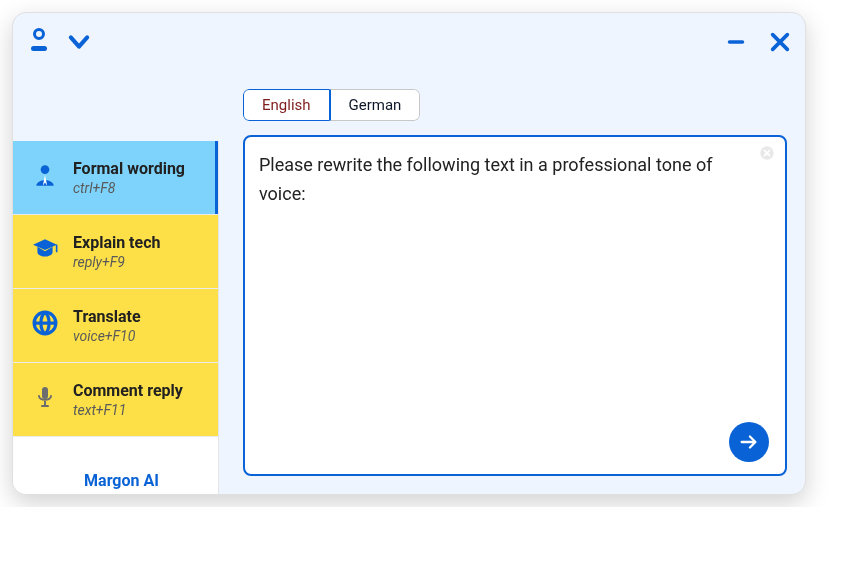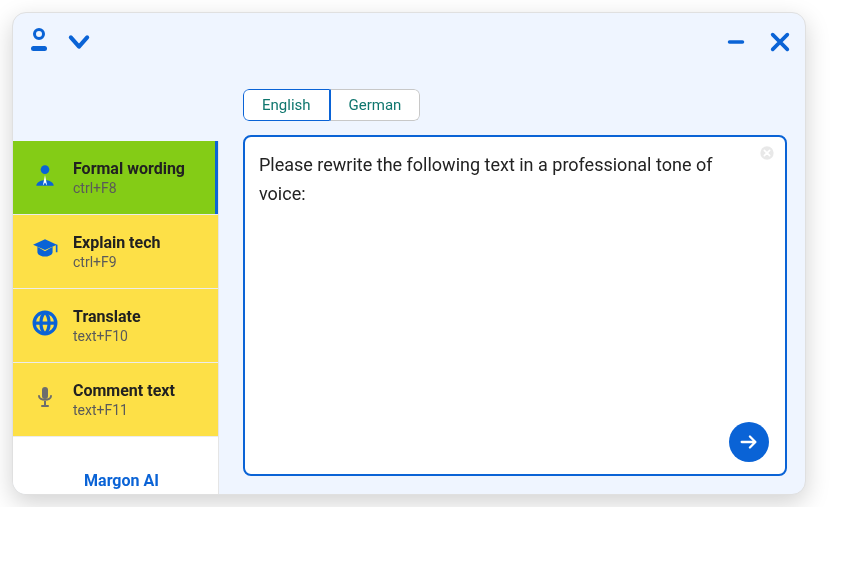--- a/index.html
+++ b/index.html
@@ -52,21 +52,21 @@
   .sidebar-item {
     display: flex;
     align-items: flex-start;
     gap: 14px;
     padding: 18px 14px 18px 18px;
     border-bottom: 1px solid #ececec;
     cursor: pointer;
     background: #fde047;
   }
   .sidebar-item.active {
-    background: #84cc16;
+    background: #7dd3fc;
     position: relative;
   }
   .sidebar-item.active::after {
     content: "";
     position: absolute;
     right: -1px;
     top: 0;
     bottom: 0;
     width: 4px;
     background: #0a63d6;
@@ -75,21 +75,21 @@
     width: 28px;
     height: 28px;
     display: flex;
     align-items: center;
     justify-content: center;
     flex-shrink: 0;
     margin-top: 2px;
   }
   .sidebar-item .text-wrap { display: flex; flex-direction: column; gap: 2px; }
   .sidebar-item .label { font-weight: 700; font-size: 16px; color: #212121; }
-  .sidebar-item .shortcut { font-size: 14px; color: #5a5a5a; }
+  .sidebar-item .shortcut { font-size: 14px; color: #5a5a5a; font-style: italic; }
   .footer-brand {
     text-align: center;
     font-weight: 700;
     font-size: 16px;
     color: #0a63d6;
     padding: 6px 0 4px 12px;
   }
   .main {
     flex: 1;
     display: flex;
@@ -102,27 +102,27 @@
     align-self: flex-start;
     border-radius: 6px;
     overflow: hidden;
   }
   .lang-tab {
     padding: 6px 18px;
     font-size: 15px;
     border: 1px solid #c8c8c8;
     background: #fff;
     cursor: pointer;
-    color: #0f766e;
+    color: #0f172a;
   }
   .lang-tab:first-child { border-radius: 6px 0 0 6px; }
   .lang-tab:last-child { border-radius: 0 6px 6px 0; border-left: none; }
   .lang-tab.active {
     border-color: #0a63d6;
-    color: #0f766e;
+    color: #7f1d1d;
   }
   .lang-tab.active + .lang-tab { border-left: 1px solid #0a63d6; }
   .editor-wrap {
     flex: 1;
     position: relative;
     display: flex;
   }
   .editor {
     flex: 1;
     border: 2px solid #0a63d6;
@@ -214,48 +214,48 @@
         <div class="sidebar-item">
           <span class="icon-wrap">
             <svg width="28" height="26" viewBox="0 0 24 24">
               <path d="M12 3 L23 8 L12 13 L1 8 Z" fill="#0a63d6"></path>
               <path d="M5 10 L5 15 C5 17 8 19 12 19 C16 19 19 17 19 15 L19 10 L12 14 Z" fill="#0a63d6"></path>
               <rect x="22" y="8" width="1.5" height="7" fill="#0a63d6"></rect>
             </svg>
           </span>
           <span class="text-wrap">
             <span class="label">Explain tech</span>
-            <span class="shortcut">ctrl+F9</span>
+            <span class="shortcut">reply+F9</span>
           </span>
         </div>
 
         <div class="sidebar-item">
           <span class="icon-wrap">
             <svg width="26" height="26" viewBox="0 0 24 24">
               <circle cx="12" cy="12" r="10" fill="none" stroke="#0a63d6" stroke-width="3"></circle>
               <path d="M2 12 H22 M12 2 C7 6 7 18 12 22 M12 2 C17 6 17 18 12 22" fill="none" stroke="#0a63d6" stroke-width="3"></path>
             </svg>
           </span>
           <span class="text-wrap">
             <span class="label">Translate</span>
-            <span class="shortcut">text+F10</span>
+            <span class="shortcut">voice+F10</span>
           </span>
         </div>
 
         <div class="sidebar-item">
           <span class="icon-wrap">
             <svg width="24" height="26" viewBox="0 0 24 24">
               <rect x="9" y="2" width="6" height="12" rx="3" fill="#6d6d6d"></rect>
               <path d="M6 11 C6 16 18 16 18 11" fill="none" stroke="#6d6d6d" stroke-width="2" stroke-linecap="round"></path>
               <rect x="11" y="16" width="2" height="4" fill="#6d6d6d"></rect>
               <rect x="8" y="20" width="8" height="2" rx="1" fill="#6d6d6d"></rect>
             </svg>
           </span>
           <span class="text-wrap">
-            <span class="label">Comment text</span>
+            <span class="label">Comment reply</span>
             <span class="shortcut">text+F11</span>
           </span>
         </div>
 
       </div>
       <div class="footer-brand">Margon AI</div>
     </div>
 
     <div class="main">
 

